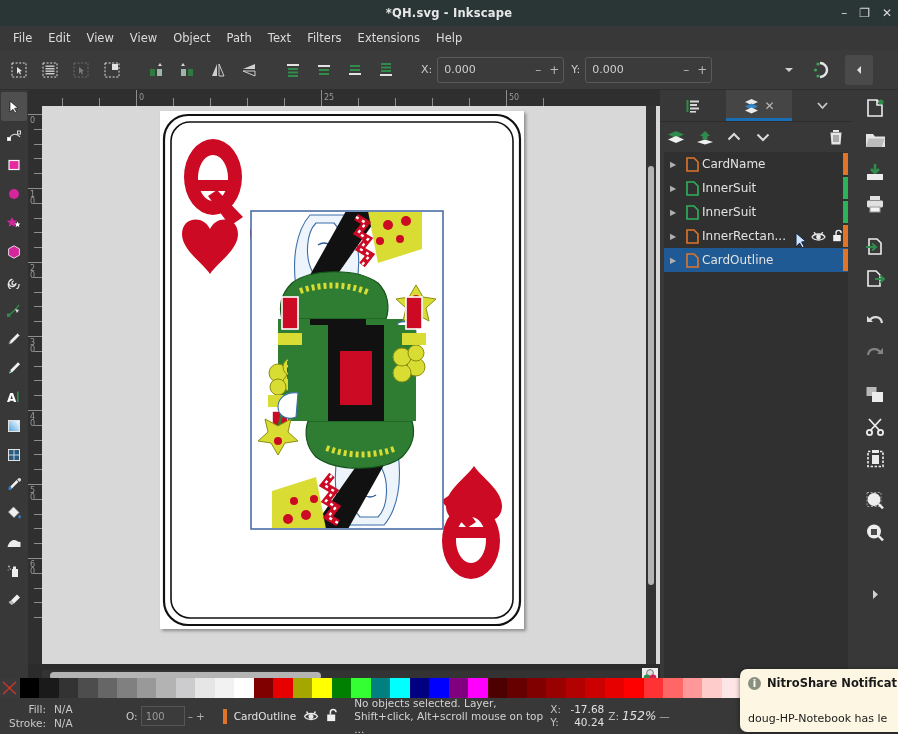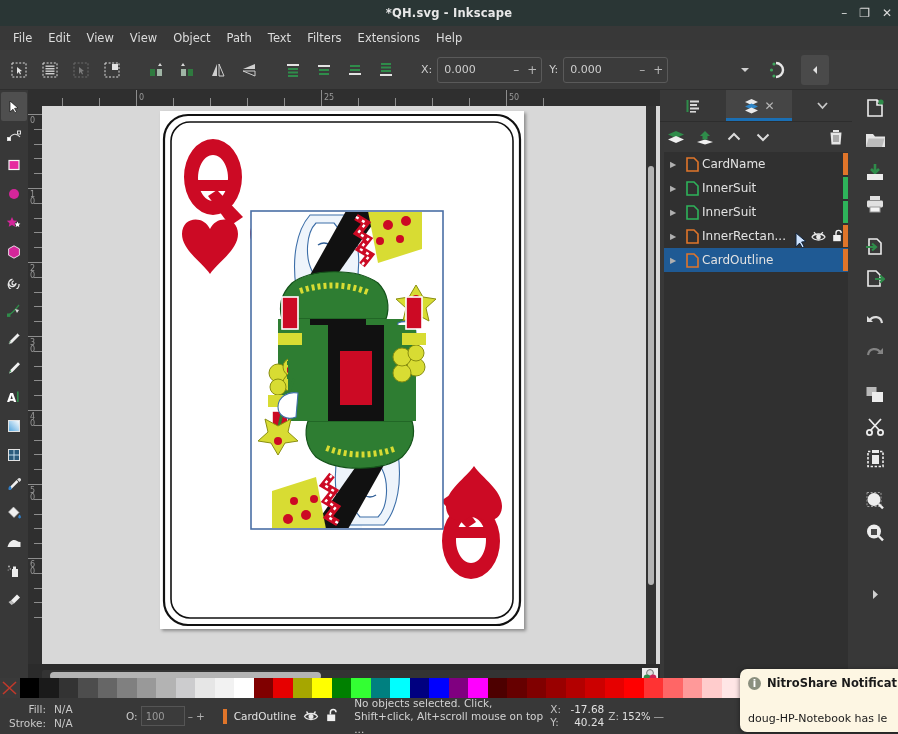--- a/index.html
+++ b/index.html
@@ -19,21 +19,21 @@
   #titlebar .title { font-size: 11.5px; color: #e8e8e8; font-weight: bold; letter-spacing: .2px; }
   #winbtns { position: absolute; right: 6px; top: 0; height: 26px; display: flex; align-items: center; gap: 12px; }
   #winbtns span { color: #dcdcdc; font-size: 12px; line-height: 1; cursor: pointer; }
   
   #menubar { height: 24px; background: #383838; display: flex; align-items: center; padding-left: 5px; }
   #menubar .mi { padding: 3px 8px; font-size: 11.5px; color: #dcdcdc; cursor: pointer; }
   
   #cmdbar { height: 40px; background: #3b3b3b; display: flex; align-items: center; padding-left: 4px; gap: 1px; border-bottom:1px solid #2e2e2e;}
   .tbtn { width: 30px; height: 30px; display:flex; align-items:center; justify-content:center; border-radius:3px; cursor:pointer;}
   .tsep { width: 12px; }
-  .spin { height: 26px; background:#3b3b3b; border:1px solid #5a5a5a; border-radius:3px; display:flex; align-items:center; width:105px; }
+  .spin { height: 26px; background:#3b3b3b; border:1px solid #5a5a5a; border-radius:3px; display:flex; align-items:center; width:127px; }
   .spin .val { flex:1; padding-left:6px; color:#cfcfcf; font-size:11px;}
   .spin .pm { color:#b8b8b8; padding:0 4px; font-size:12px; cursor:pointer;}
   .lbl { color:#cfcfcf; font-size:11px; padding:0 4px 0 6px;}
   
   #main { position:absolute; top:90px; left:0; right:0; bottom:44px; }
   
   #toolbox { position:absolute; left:0; top:0; bottom:0; width:28px; background:#383838; display:flex; flex-direction:column; align-items:center; padding-top:2px; }
   #toolbox .tool { width:26px; height:29px; display:flex; align-items:center; justify-content:center; cursor:pointer; border-radius:2px;}
   #toolbox .tool.active { background:#4f4f4f; }
   
@@ -82,21 +82,21 @@
   #statusbar .fs .v { color:#c8c8c8;}
   #opac { display:flex; align-items:center; gap:3px; margin-left:18px;}
   #opac .ob { width:44px; height:20px; border:1px solid #555; background:#3b3b3b; color:#9a9a9a; font-size:10px; display:flex; align-items:center; padding-left:4px;}
   #layind { display:flex; align-items:center; gap:7px; margin-left:18px;}
   #statusmsg { margin-left:14px; width:190px; color:#d2d2d2; line-height:13px;}
   #coords { margin-left:6px; display:flex; align-items:center; gap:4px;}
   #coords .cg div { display:flex; gap:6px; line-height:13px;}
   #coords .cg .k { color:#c2c2c2; width:10px;}
   #coords .cg .v { color:#e0e0e0; width:38px; text-align:right;}
   #zoomw { display:flex; align-items:center; gap:3px; margin-left:4px;}
-  #zoomw .zv { color:#e0e0e0; font-size:10px; }
+  #zoomw .zv { color:#e0e0e0; font-size:12px;font-style:italic; }
   
   #notif { position:absolute; right:-8px; bottom:2px; width:166px; background:#fdf6e3; color:#1a1a1a;
            border-radius:7px 7px 7px 7px; padding:7px 8px; box-shadow:0 1px 5px rgba(0,0,0,.5); }
   #notif .nt { font-weight:bold; font-size:11.5px; display:flex; align-items:center; gap:6px; white-space:nowrap; overflow:hidden;}
   #notif .nb { font-size:11px; margin-top:22px; white-space:nowrap; overflow:hidden;}
   .infodot { width:13px; height:13px; border-radius:50%; background:#8a8f7e; color:#fff; font-size:10px; display:flex;
              align-items:center; justify-content:center; font-weight:bold; flex:0 0 13px;}
   .cursor { position:absolute; width:13px; height:17px; pointer-events:none;}
 </style>
 </head>
@@ -939,21 +939,21 @@
         </svg>
     </span>
     <span>
       <svg width="14" height="15" viewBox="0 0 14 15">
           <path d="M4.4 6.5V4.2a2.8 2.8 0 015.6 0" fill="none" stroke="#f0f0f0" stroke-width="1.5"></path>
           <rect x="1.2" y="6.5" width="8" height="6.6" fill="#f0f0f0"></rect>
         </svg>
     </span>
   </div>
   <div id="statusmsg">
-    <div>No objects selected. Click,</div>
+    <div>No objects selected. Layer,</div>
     <div>Shift+click, Alt+scroll mouse on top ...</div>
   </div>
   <div id="coords">
     <div class="cg">
       <div>
           <span class="k">X:</span>
            <span class="v">-17.68</span>
         </div>
       <div>
           <span class="k">Y:</span>

